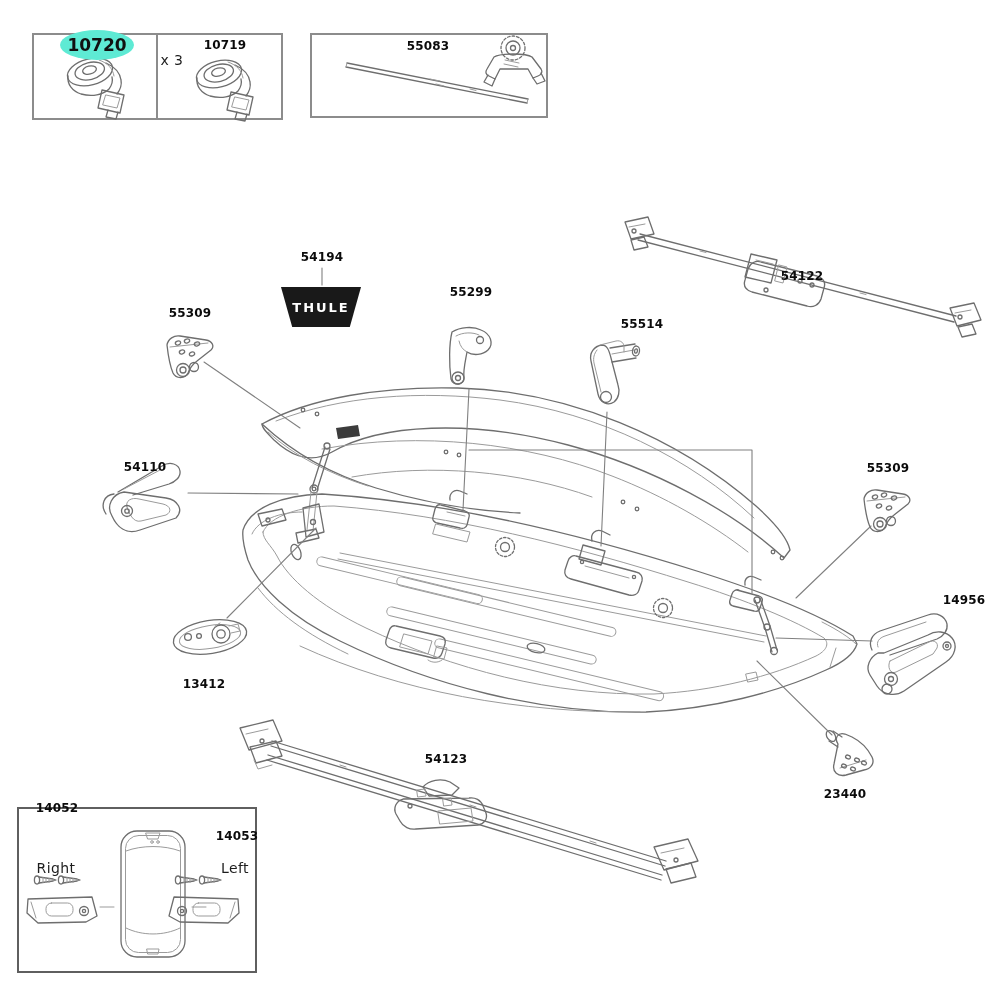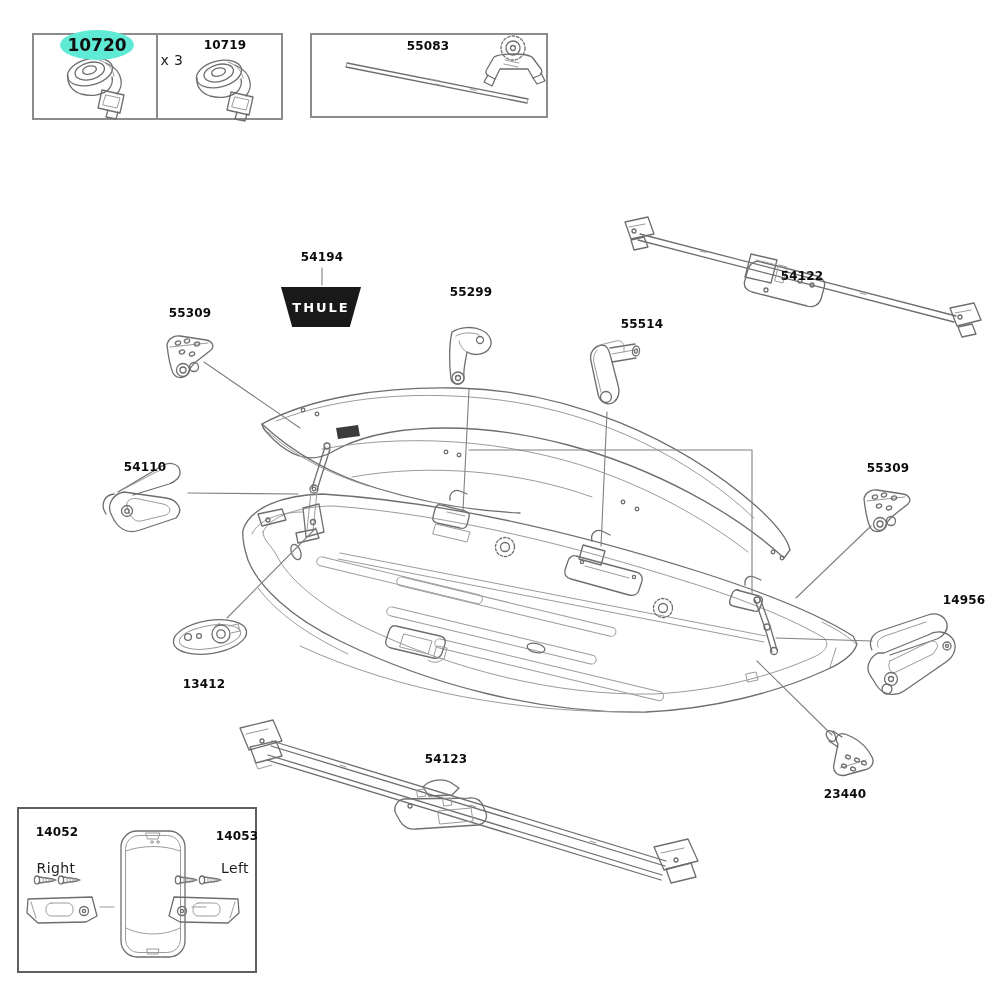--- a/index.html
+++ b/index.html
@@ -307,18 +307,18 @@
   <div class="lbl" style="left:190px;top:313px;">55309</div>
   <div class="lbl" style="left:471px;top:292px;">55299</div>
   <div class="lbl" style="left:610px;top:324px;margin-left:32px;">55514</div>
   <div class="lbl" style="left:802px;top:236px;margin-top:40px;">54122</div>
   <div class="lbl" style="left:145px;top:467px;text-align:center;">54110</div>
   <div class="lbl" style="left:888px;top:468px;">55309</div>
   <div class="lbl" style="left:928px;top:600px;margin-left:36px;">14956</div>
   <div class="lbl" style="left:204px;top:684px;">13412</div>
   <div class="lbl" style="left:446px;top:759px;">54123</div>
   <div class="lbl" style="left:845px;top:794px;">23440</div>
-  <div class="lbl" style="left:57px;top:832px;">14052</div>
+  <div class="lbl" style="left:57px;top:808px;">14052</div>
   <div class="lbl sub" style="left:56px;top:868px;">Right</div>
   <div class="lbl" style="left:237px;top:836px;">14053</div>
   <div class="lbl sub" style="left:235px;top:868px;">Left</div>
 
 </div>
 
 </body></html>

